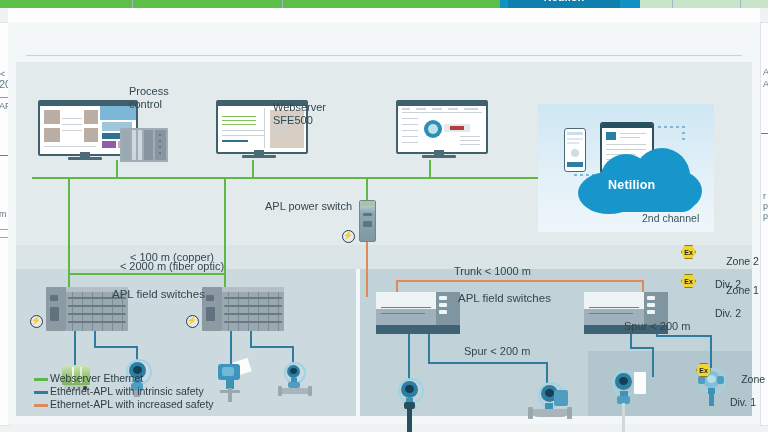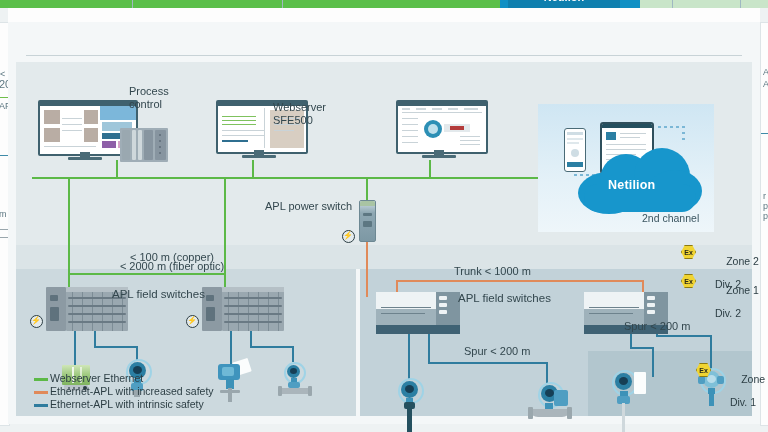--- a/index.html
+++ b/index.html
@@ -556,24 +556,24 @@
           <span class="d2">Div. 1</span>
         </div>
       </div>
 
       <div class="legend" style="left:18px;top:310px;width:230px;">
         <div class="lgrow">
           <div class="lgdash" style="background:#5cb947;"></div>
           <div class="lgtxt">Webserver Ethernet</div>
         </div>
         <div class="lgrow">
+          <div class="lgdash" style="background:#2f7c9e;"></div>
+          <div class="lgtxt">Ethernet-APL with intrinsic safety</div>
+        </div>
+        <div class="lgrow">
           <div class="lgdash" style="background:#e08a5a;"></div>
           <div class="lgtxt">Ethernet-APL with increased safety</div>
-        </div>
-        <div class="lgrow">
-          <div class="lgdash" style="background:#2f7c9e;"></div>
-          <div class="lgtxt">Ethernet-APL with intrinsic safety</div>
         </div>
       </div>
 
     </div>
   </div>
 </div>
 
 </body></html>

